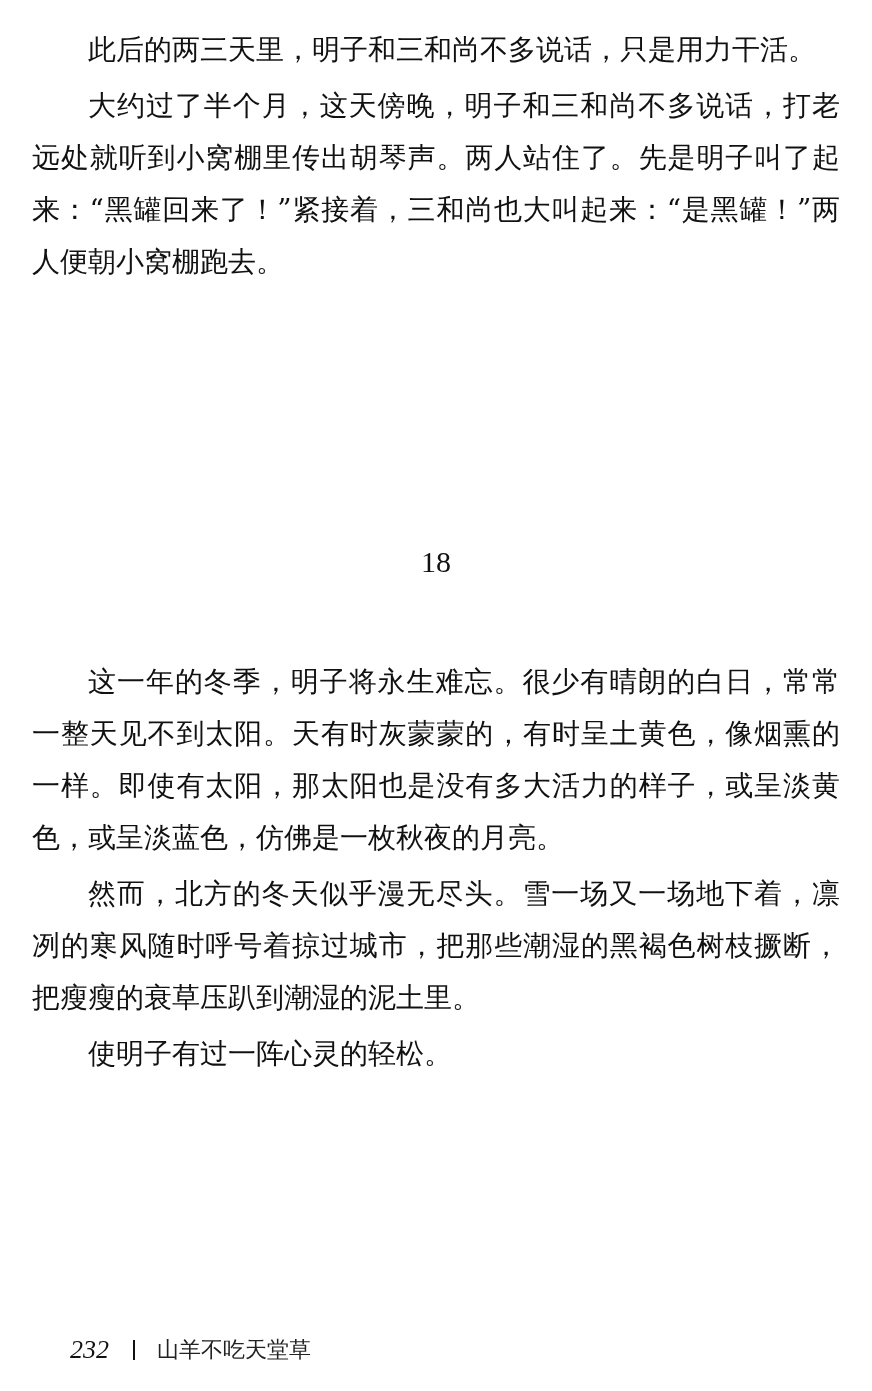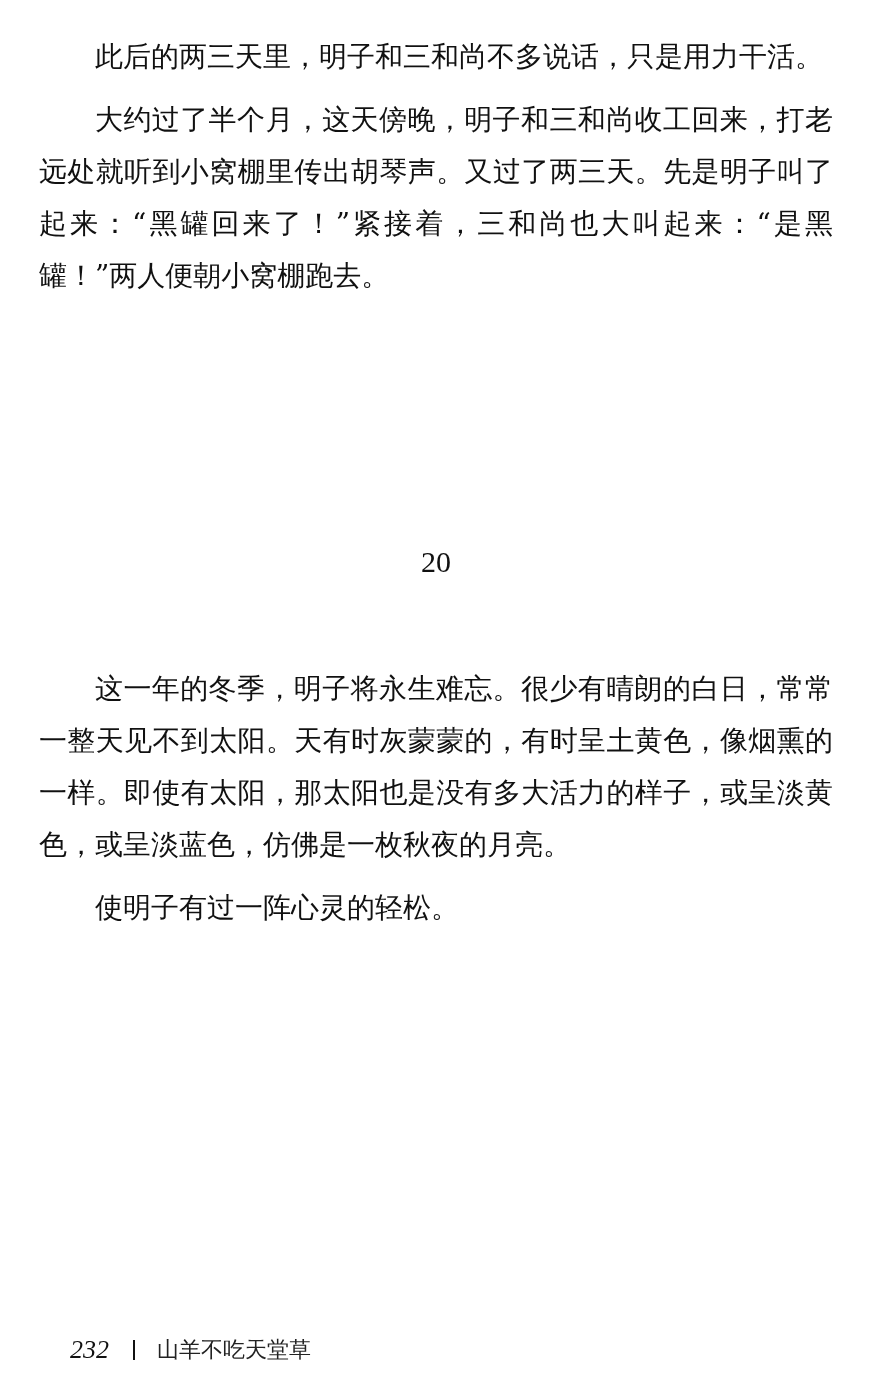--- a/index.html
+++ b/index.html
@@ -17,21 +17,21 @@
     }
     .page {
       position: absolute;
       left: 28px;
       top: 0;
       width: 816px;
     }
     .para {
       font-size: 28px;
       line-height: 52px;
-      margin: 11px;
+      margin: 4px;
       text-indent: 56px;
       text-align: justify;
       letter-spacing: 0px;
       white-space: normal;
     }
     .block1 { position: absolute; top: 20px; left: 0; width: 816px; }
     .block2 { position: absolute; top: 652px; left: 0; width: 816px; }
     .chapter-number {
       position: absolute;
       top: 540px;
@@ -69,27 +69,28 @@
       color: #222;
     }
   </style>
 </head>
 <body>
 
 <div class="page">
 
   <div class="block1">
     <p class="para">此后的两三天里，明子和三和尚不多说话，只是用力干活。</p>
-    <p class="para">大约过了半个月，这天傍晚，明子和三和尚收工回来，打老远处就听到小窝棚里传出胡琴声。又过了两三天。先是明子叫了起来：“黑罐回来了！”紧接着，三和尚也大叫起来：“是黑罐！”两人便朝小窝棚跑去。</p>
+    <p class="para">大约过了半个月，这天傍晚，明子和三和尚不多说话，打老远处就听到小窝棚里传出胡琴声。两人站住了。先是明子叫了起来：“黑罐回来了！”紧接着，三和尚也大叫起来：“是黑罐！”两人便朝小窝棚跑去。</p>
   </div>
 
-  <div class="chapter-number">20</div>
+  <div class="chapter-number">18</div>
 
   <div class="block2">
     <p class="para">这一年的冬季，明子将永生难忘。很少有晴朗的白日，常常一整天见不到太阳。天有时灰蒙蒙的，有时呈土黄色，像烟熏的一样。即使有太阳，那太阳也是没有多大活力的样子，或呈淡黄色，或呈淡蓝色，仿佛是一枚秋夜的月亮。</p>
+    <p class="para">然而，北方的冬天似乎漫无尽头。雪一场又一场地下着，凛冽的寒风随时呼号着掠过城市，把那些潮湿的黑褐色树枝撅断，把瘦瘦的衰草压趴到潮湿的泥土里。</p>
     <p class="para">使明子有过一阵心灵的轻松。</p>
   </div>
 
 </div>
 
 <div class="footer">
   <span class="page-num">232</span>
   <span class="sep"></span>
   <span class="book-title">山羊不吃天堂草</span>
 </div>

